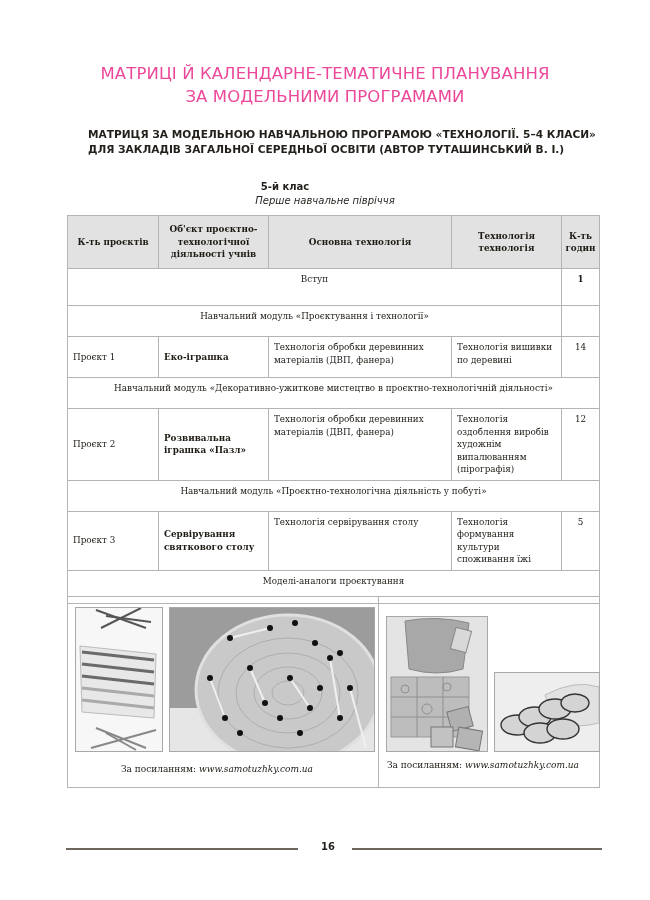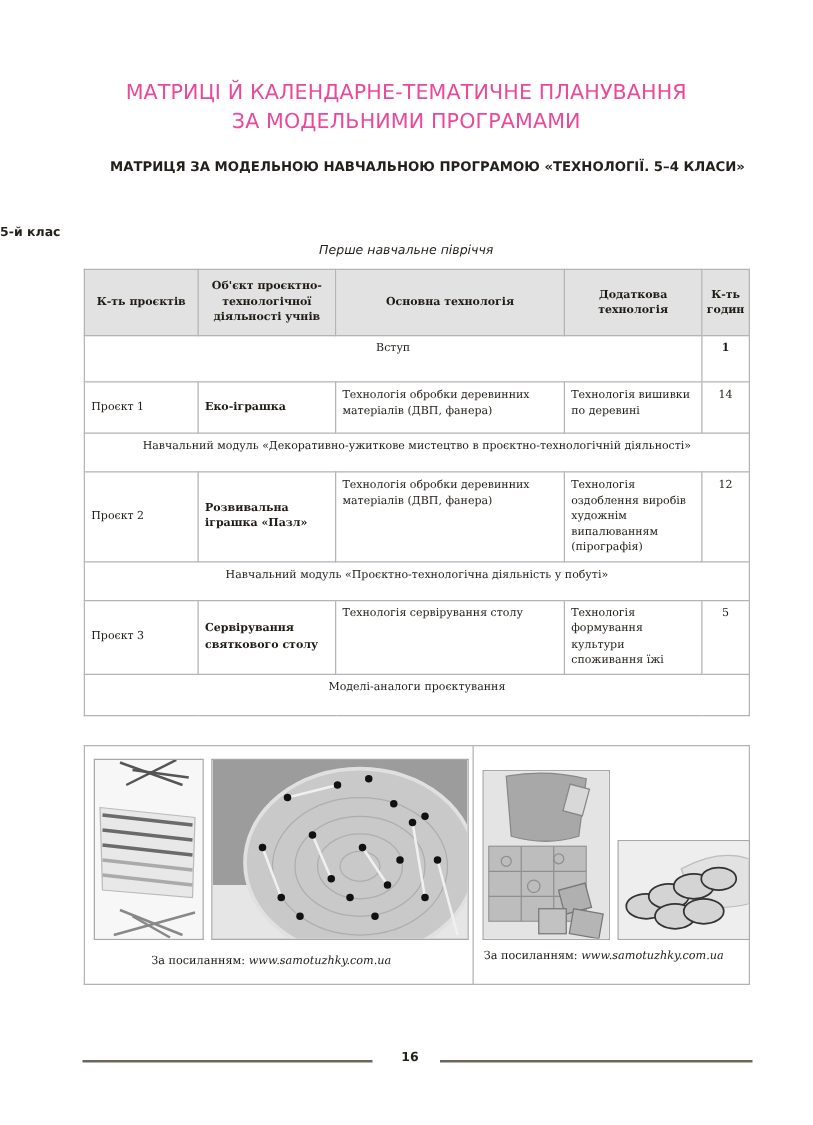--- a/index.html
+++ b/index.html
@@ -1,21 +1,21 @@
 <!DOCTYPE html>
 <html><head>
 <meta charset="utf-8">
 <style>
   html, body { margin:0; padding:0; background:#ffffff; }
   body { width:650px; height:900px; position:relative; overflow:hidden; color:#1e1a14; }
   .title { position:absolute; left:0; width:650px; top:62px; text-align:center;
     font-family:"DejaVu Sans", sans-serif; font-size:16.5px; line-height:23px; color:#ec4899; letter-spacing:0.1px; }
   .subtitle { position:absolute; left:88px; top:127px; width:520px;
     font-family:"DejaVu Sans", sans-serif; font-weight:bold; font-size:10.6px; line-height:15px; color:#231f1a; }
-  .grade { position:absolute; left:0; width:570px; top:181px; 
+  .grade { position:absolute; left:0; width:570px; top:181px; text-align:center;
     font-family:"DejaVu Sans", sans-serif; font-size:10px; font-weight:bold; color:#231f1a; }
   .semester { position:absolute; left:0; width:650px; top:195px; text-align:center;
     font-family:"DejaVu Sans", sans-serif; font-size:10px; font-style:italic; color:#231f1a; }
 
   table.matrix { position:absolute; left:67px; top:215px; width:532px; border-collapse:collapse;
     font-family:"DejaVu Serif", serif; font-size:8.8px; color:#1e1a14; table-layout:fixed; }
   table.matrix td, table.matrix th { border:1.4px solid #b4b4b4; padding:4px 5px; vertical-align:top; line-height:12.5px; }
   table.matrix th { background:#e2e2e2; font-weight:bold; text-align:center; vertical-align:middle; height:46px; padding:3px 3px; }
   .mid { vertical-align:middle !important;margin-left:32px; }
   .row-hdr td { height:22px; vertical-align:middle; text-align:center; }
@@ -35,47 +35,52 @@
 </head>
 <body>
 
 <div class="title">
   <div>МАТРИЦІ Й КАЛЕНДАРНЕ-ТЕМАТИЧНЕ ПЛАНУВАННЯ</div>
   <div>ЗА МОДЕЛЬНИМИ ПРОГРАМАМИ</div>
 </div>
 
 <div class="subtitle">
   <div>МАТРИЦЯ ЗА МОДЕЛЬНОЮ НАВЧАЛЬНОЮ ПРОГРАМОЮ «ТЕХНОЛОГІЇ. 5–4 КЛАСИ»</div>
+  <div>ДЛЯ ЗАКЛАДІВ ЗАГАЛЬНОЇ СЕРЕДНЬОЇ ОСВІТИ (АВТОР ТУТАШИНСЬКИЙ В. І.)</div>
 </div>
 
 <div class="grade">5-й клас</div>
 <div class="semester">Перше навчальне півріччя</div>
 
 <table class="matrix">
   <colgroup>
     <col style="width:91px">
       <col style="width:110px">
       <col style="width:183px">
       <col style="width:110px">
       <col style="width:38px">
   </colgroup>
   <tbody>
       <tr>
     <th>К-ть проєктів</th>
     <th>Об'єкт проєктно-технологічної діяльності учнів</th>
     <th>Основна технологія</th>
-    <th>Додаткова технологія</th>
+    <th>Технологія технологія</th>
     <th>К-ть годин</th>
   </tr>
 
   <tr class="row-hdr">
     <td colspan="4" style="height:28px">Вступ</td>
     <td style="font-weight:bold">1</td>
   </tr>
 
+  <tr class="row-hdr">
+    <td colspan="4">Навчальний модуль «Проєктування і технології»</td>
+    <td></td>
+  </tr>
   <tr class="row-proj">
     <td class="mid">Проєкт 1</td>
     <td class="mid" style="font-weight:bold">Еко-іграшка</td>
     <td>Технологія обробки деревинних матеріалів (ДВП, фанера)</td>
     <td>Технологія вишивки по деревині</td>
     <td class="hours">14</td>
   </tr>
 
   <tr class="row-hdr">
     <td colspan="5">Навчальний модуль «Декоративно-ужиткове мистецтво в проєктно-технологічній діяльності»</td>

